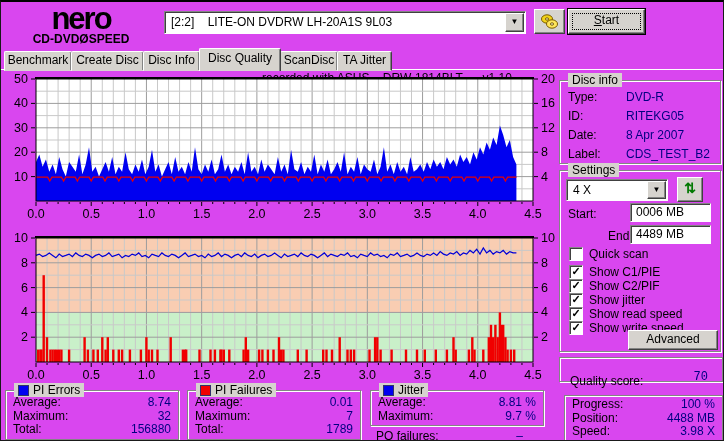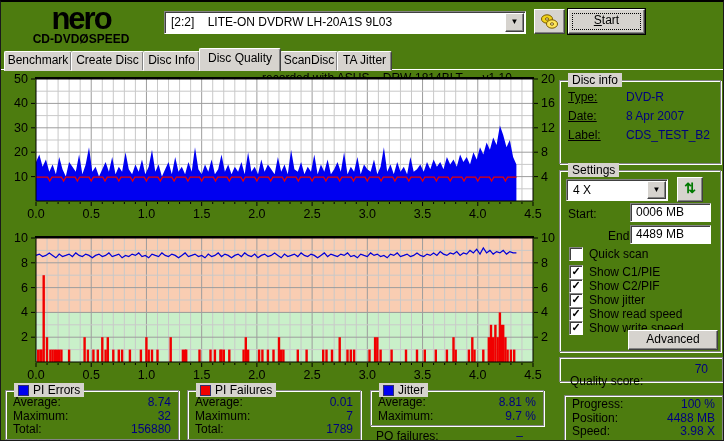--- a/index.html
+++ b/index.html
@@ -1,17 +1,17 @@
 <!DOCTYPE html>
 <html><head>
 <meta charset="utf-8">
 <style>
   html,body{margin:0;padding:0;}
   body{width:724px;height:441px;font-family:"Liberation Sans",sans-serif;font-size:12px;color:#000;}
-  #win{position:relative;width:724px;height:441px;background:#4d7c0f;box-sizing:border-box;
+  #win{position:relative;width:724px;height:441px;background:#d946ef;box-sizing:border-box;
        border:1px solid #1a1a1a;border-top:2px solid #000;overflow:hidden;}
   .abs{position:absolute;}
   .navy{color:#000080;}
   .pre{white-space:pre;}
   
   .btn3d{background:#d6d3ce;border:1px solid;border-color:#ffffff #404040 #404040 #ffffff;
          box-shadow:inset -1px -1px 0 #848484;text-align:center;cursor:default;}
   .sunken{background:#fff;border:1px solid;border-color:#848484 #ffffff #ffffff #848484;
           box-shadow:inset 1px 1px 0 #404040;}
   .etched{border:1px solid #848484;box-shadow:1px 1px 0 #ffffff, inset 1px 1px 0 #ffffff;}
@@ -439,22 +439,23 @@
       <text x="255.88888888888889" y="148" text-anchor="middle" font-size="12.5" fill="#000">2.0</text>
       <text x="311.11111111111114" y="148" text-anchor="middle" font-size="12.5" fill="#000">2.5</text>
       <text x="366.3333333333333" y="148" text-anchor="middle" font-size="12.5" fill="#000">3.0</text>
       <text x="421.55555555555554" y="148" text-anchor="middle" font-size="12.5" fill="#000">3.5</text>
       <text x="476.77777777777777" y="148" text-anchor="middle" font-size="12.5" fill="#000">4.0</text>
       <text x="532" y="148" text-anchor="middle" font-size="12.5" fill="#000">4.5</text>
     </svg>
 
   <div class="gbox" style="left:558px;top:78px;width:160px;height:82px;">
     <div class="legend">Disc info</div>
-    <div style="padding:7px 0 0 8px;line-height:19px;text-decoration:underline;">
+    <div style="padding:7px 0 0 8px;line-height:19px;">
       <div><span>Type:</span><span class="navy abs" style="left:66px;">DVD-R</span></div>
+      <div><span>ID:</span><span class="navy abs" style="left:66px;">RITEKG05</span></div>
       <div><span>Date:</span><span class="navy abs" style="left:66px;">8 Apr 2007</span></div>
       <div><span>Label:</span><span class="navy abs" style="left:66px;">CDS_TEST_B2</span></div>
     </div>
   </div>
 
   <div class="gbox" style="left:558px;top:168px;width:160px;height:180px;">
     <div class="legend">Settings</div>
 
     <div class="combo abs" style="left:6px;top:8px;width:100px;height:20px;">
       <div class="txt">4 X</div>
@@ -493,21 +494,21 @@
     <div class="cbrow" style="top:150px;">
         <span class="cb-box">✓</span>
         <span>Show write speed</span>
       </div>
 
     <div class="abs btn3d" style="left:68px;top:159px;width:88px;height:18px;line-height:16px;">Advanced</div>
   </div>
 
   <div class="abs etched" style="left:558px;top:355px;width:162px;height:23px;">
     <span class="abs" style="left:10px;top:4px;margin-top:12px;">Quality score:</span>
-    <span class="abs navy" style="right:14px;top:4px;">70</span>
+    <span class="abs navy" style="right:14px;top:12px;font-family:Liberation Mono, monospace;">70</span>
   </div>
 
   <div class="gbox" style="left:4px;top:388px;width:172px;height:48px;">
     <div class="legend">
         <span class="sq" id="sq0" style="background: rgb(0, 0, 240);"></span>
         <span>PI Errors</span>
       </div>
     <div style="padding-top:5px;">
       <div class="srow">
           <span>Average:</span>

